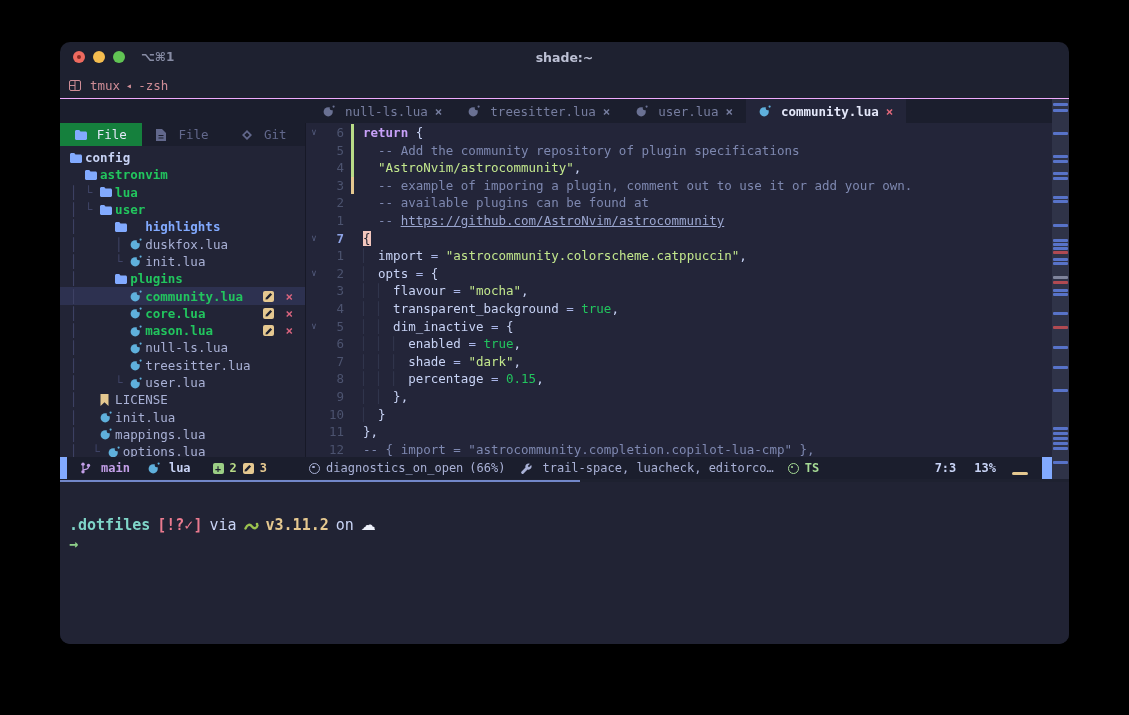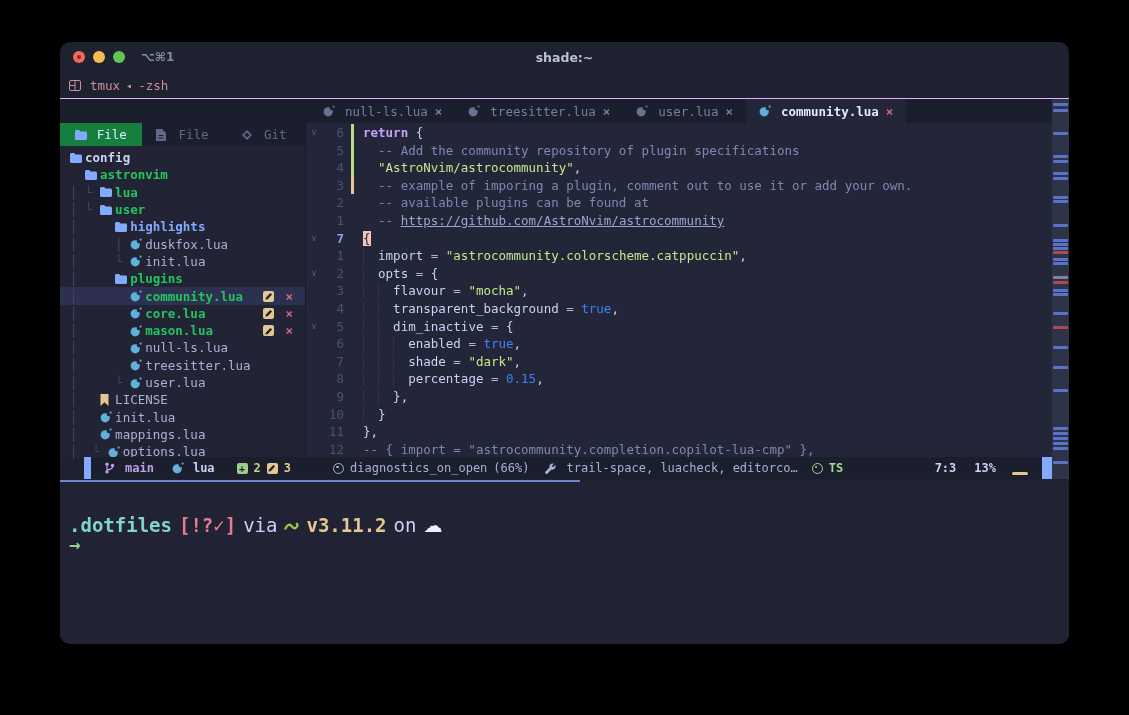--- a/index.html
+++ b/index.html
@@ -37,45 +37,45 @@
   .src-tabs{height:23px;flex:0 0 auto;display:flex;background:#1b1e2d;font-size:12.5px;}
   .srctab{flex:1;display:flex;align-items:center;justify-content:center;gap:7px;color:#62688c;}
   .srctab.active{background:#15803d;color:#e4e8fa;font-weight:normal;}
   .tree{flex:1;padding-top:3px;font-size:12.5px;}
   .trow{display:flex;align-items:center;height:17.3px;padding-left:10px;}
   .trow.selected{background:#2d3150;}
   .tprefix{color:#3f4467;white-space:pre;}
   .icn{display:inline-flex;align-items:center;width:15px;flex:0 0 auto;}
   .tlabel.fg{color:#c8d3f5;font-weight:bold;}
   .tlabel.mod{color:#22c55e;font-weight:bold;}
-  .tlabel.blue{color:#82aaff;font-weight:bold;}
+  .tlabel.blue{color:#82aaff;font-weight:bold;margin-left:15px;}
   .tlabel.dim{color:#a9b1d6;}
   .tbadges{margin-left:auto;margin-right:12px;display:flex;gap:11px;align-items:center;}
   .editbox{width:11px;height:11px;border-radius:2px;background:#e5c890;display:inline-flex;align-items:center;justify-content:center;}
   .xclose{color:#d8647e;font-weight:bold;}
   
   .editor{flex:1;background:#232539;font-size:12.5px;overflow:hidden;padding-top:1px;min-width:0;}
   .crow{display:flex;height:17.6px;line-height:17.6px;white-space:pre;}
   .fold{width:16px;flex:0 0 auto;text-align:center;color:#545c7e;font-size:9px;}
   .lnum{width:22px;flex:0 0 auto;text-align:right;color:#4c536f;padding-right:7px;}
   .lnum.cur{color:#8ea3e6;font-weight:bold;}
   .signb{width:3px;flex:0 0 auto;margin-right:9px;background:transparent;}
   .signb.add{background:#b8db87;}
   .signb.chg{background:#e5c890;}
   .tk-k{color:#c7a0f8;font-weight:bold;}
   .tk-s{color:#c3e88d;}
-  .tk-n{color:#3b82f6;}
+  .tk-n{color:#22c55e;}
   .tk-c{color:#7e88b0;text-align:center;}
   .tk-f{color:#c8d3f5;}
   .tk-o{color:#aab6e8;}
   .tk-u{color:#9aa5ce;text-decoration:underline;}
   .tk-x{background:#f2c6bd;color:#20222f;}
   .tk-g{color:#33384f;}
   
-  .statusline{height:22px;flex:0 0 auto;background:#1b1e2d;display:flex;align-items:center;font-size:12px;margin-left:24px;}
+  .statusline{height:22px;flex:0 0 auto;background:#1b1e2d;display:flex;align-items:center;font-size:12px;}
   .sl-hunk{width:7px;height:100%;background:#82aaff;flex:0 0 auto;}
   .sl-g{display:flex;align-items:center;gap:6px;}
   .sl-branch{color:#c39fe8;font-weight:bold;margin-left:13px;}
   .sl-ft{color:#c8d3f5;font-weight:bold;margin-left:18px;}
   .sl-badges{display:flex;align-items:center;gap:6px;margin-left:22px;}
   .numg{color:#b8db87;font-weight:bold;}
   .numy{color:#e5c890;font-weight:bold;}
   .plusbox{width:11px;height:11px;border-radius:2px;background:#9ccf85;display:inline-flex;align-items:center;justify-content:center;
     color:#1e2130;font-size:10px;font-weight:bold;line-height:11px;}
   .sl-diag{color:#a9b1d6;margin-left:42px;}
@@ -90,21 +90,21 @@
   
   .scrollcol{width:17px;flex:0 0 auto;background:#2f3348;position:relative;}
   .smark{position:absolute;left:1px;right:1px;height:3px;border-radius:1px;}
   .smark.b{background:#5873c9;}
   .smark.r{background:#b04a52;}
   .smark.g{background:#7f849c;}
   
   .paneborder{height:3px;flex:0 0 auto;background:#1e2130;position:relative;}
   .pb-left{position:absolute;left:0;top:1px;height:2px;width:51.5%;background:#7287c9;}
   
-  .shell{height:139px;flex:0 0 auto;background:#212334;padding:34px 0 0 9px;font-size:19px;line-height:19px;}
+  .shell{height:139px;flex:0 0 auto;background:#212334;padding:34px 0 0 9px;font-size:15px;line-height:19px;}
   .p-dir{color:#7fd5c8;font-weight:bold;}
   .p-git{color:#ea7a8f;font-weight:bold;}
   .p-plain{color:#c8d3f5;}
   .p-ver{color:#e5c890;font-weight:bold;}
   .p-cloud{color:#eef1fa;font-family:"DejaVu Sans",sans-serif;}
   .p-arrow{color:#8ed08a;font-weight:bold;}
   .pline{display:flex;align-items:center;gap:7px;}
 </style>
 </head>
 <body>

